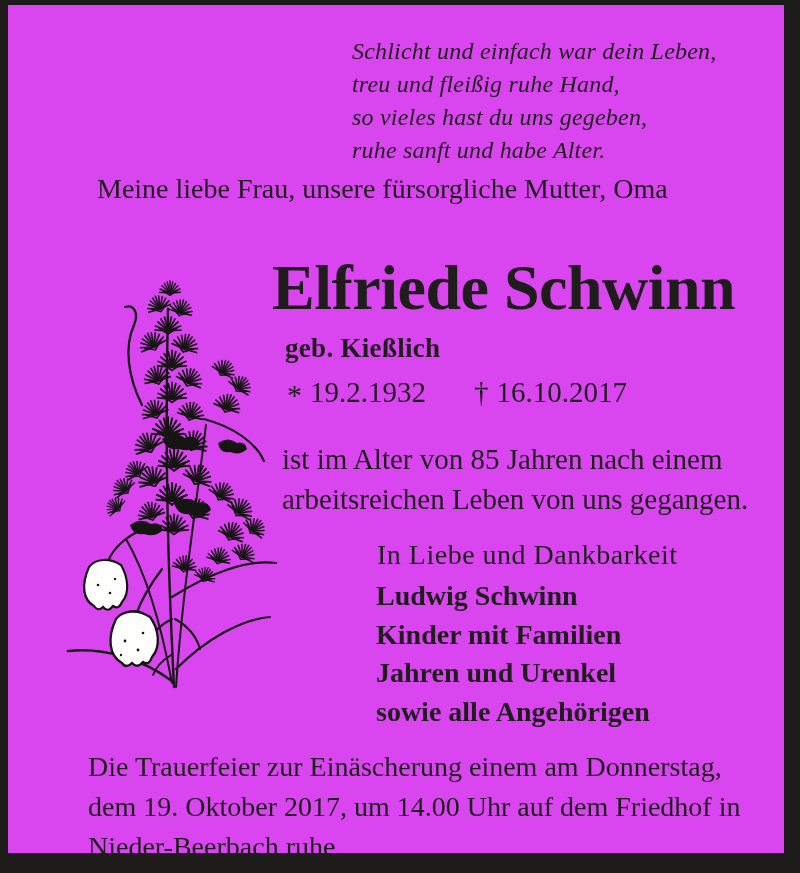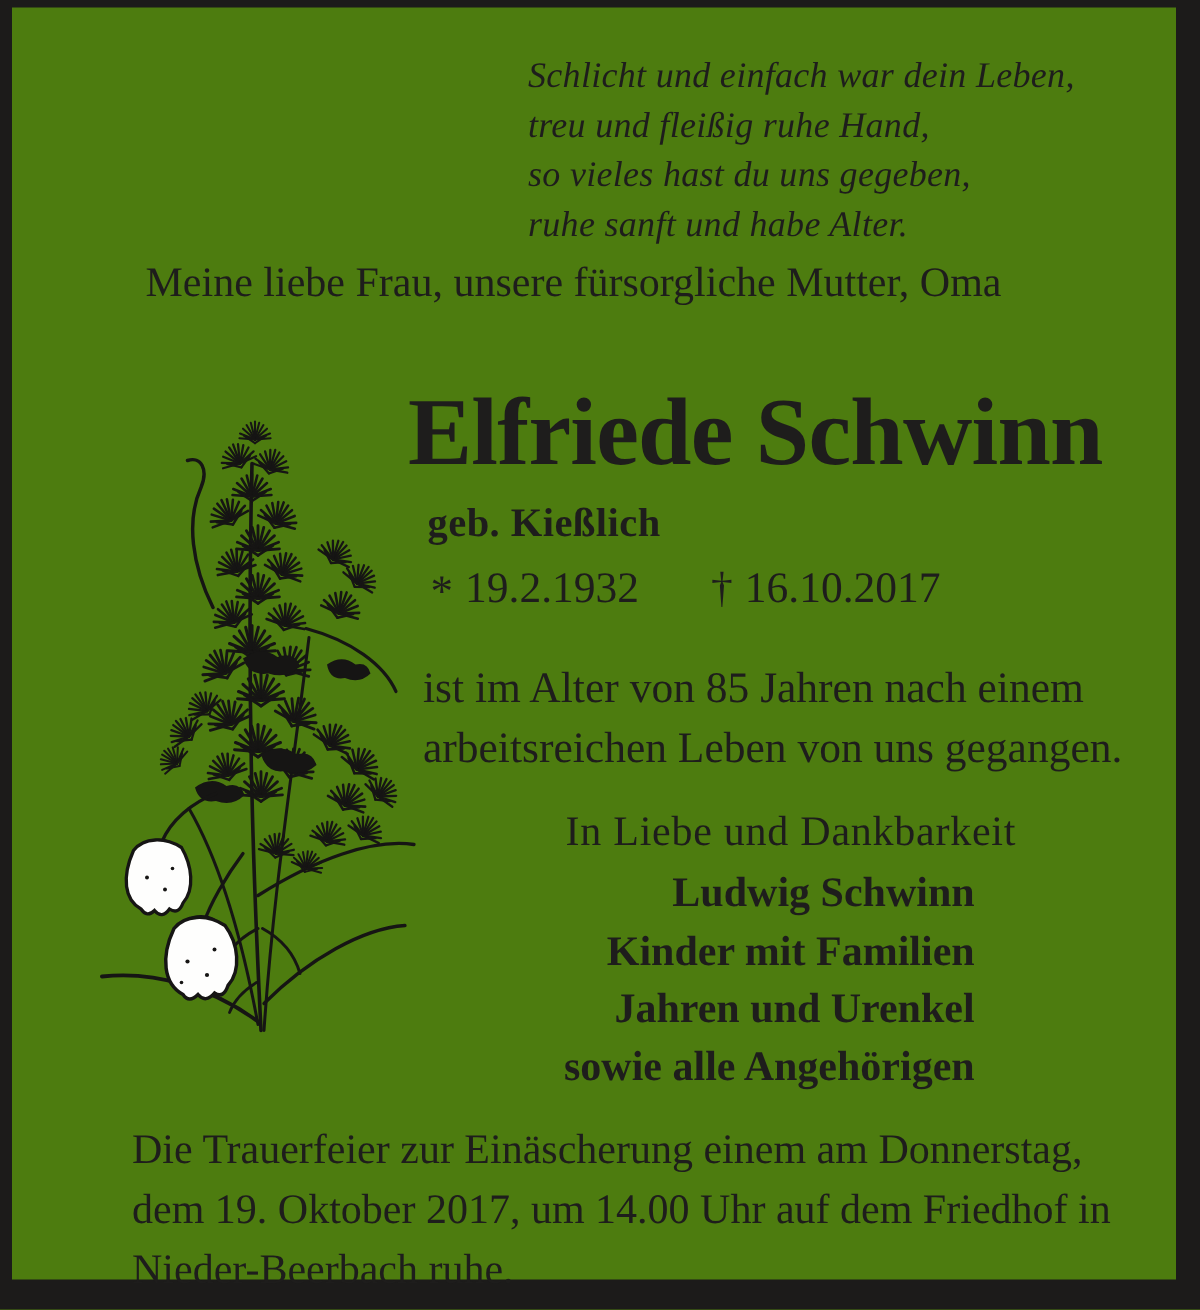--- a/index.html
+++ b/index.html
@@ -6,21 +6,21 @@
   html, body { width: 800px; height: 873px; }
   body {
     font-family: "Liberation Serif", "DejaVu Serif", serif;
     background: #1c1b1a;
     position: relative;
     overflow: hidden;
   }
   .page {
     position: absolute;
     left: 8px; top: 5px; right: 16px; bottom: 20px;
-    background: #4d7c0f;
+    background: #d946ef;
     color: #1e1d1c;
     text-decoration: underline;
   }
   .abs { position: absolute; }
 
   .verse {
     left: 344px; top: 30px;
     font-style: italic;
     font-size: 24px;
     line-height: 33px;
@@ -71,21 +71,20 @@
     left: 369px; top: 534px;
     font-size: 28px;
     letter-spacing: 0.5px;
   }
   .mourners {
     left: 368px; top: 572px;
     font-size: 28px;
     font-weight: bold;
     line-height: 38.5px;
     white-space: nowrap;
-    text-align: right;
   }
   .funeral {
     left: 80px; top: 742px;
     font-size: 28px;
     line-height: 40px;
     white-space: nowrap;
   }
   .flower {
     left: 14px; top: 262px;
     width: 262px; height: 448px;

